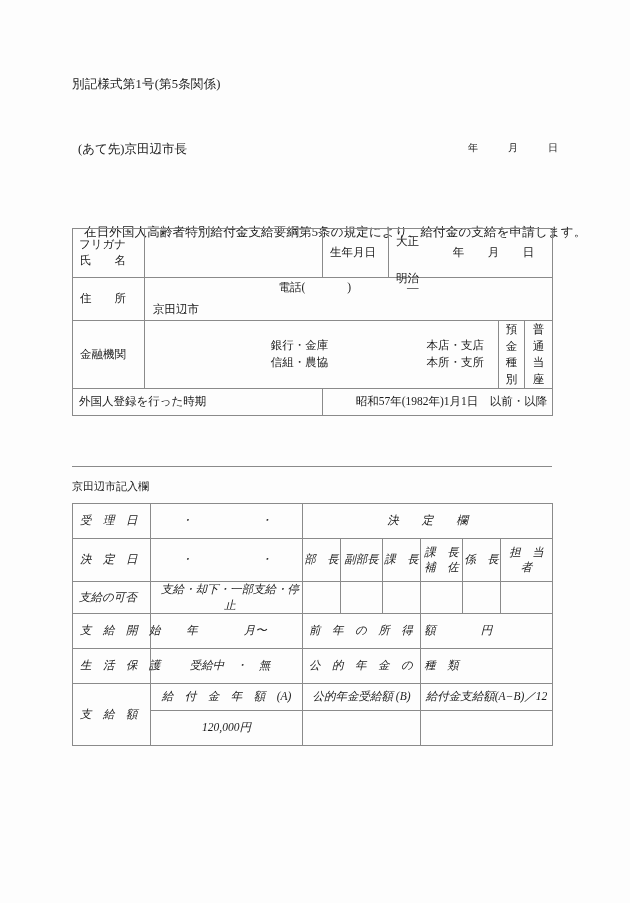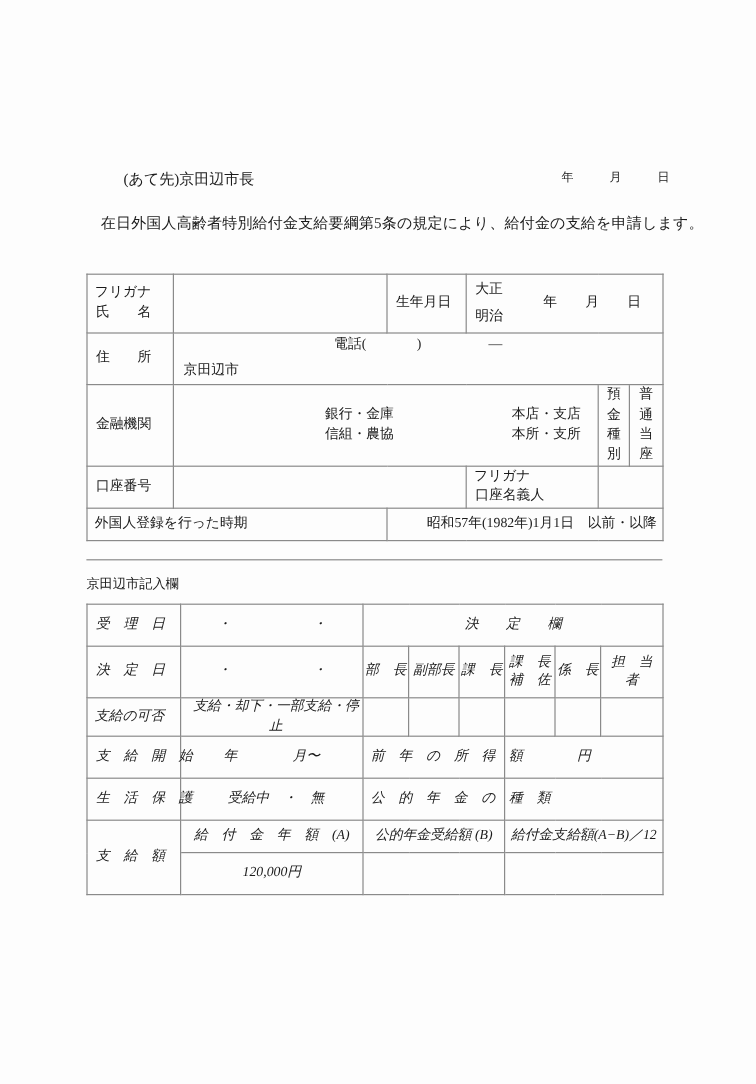--- a/index.html
+++ b/index.html
@@ -40,37 +40,37 @@
     text-align: center;
     font-size: 13px;
     letter-spacing: .4px;
   }
   .addressee {
     position: absolute;
     left: 78px;
     top: 141px;
     font-size: 12.5px;
     white-space: nowrap;
-    margin-left: 25px;
   }
   .date-line {
     position: absolute;
     right: 72px;
     top: 141px;
     font-size: 10px;
     white-space: nowrap;
   }
   .date-line span { display: inline-block; }
   .date-line .d-y { margin-right: 30px; }
   .date-line .d-m { margin-right: 30px; }
   .para {
     position: absolute;
     font-size: 12.5px;
     letter-spacing: .15px;
     white-space: nowrap;
+    margin-top: 46px;
   }
   .para-1 { left: 84px; top: 178px; }
   .para-2 { left: 72px; top: 206px; }
 
   
   table.form {
     position: absolute;
     border-collapse: collapse;
     table-layout: fixed;
     font-size: 11.5px;
@@ -101,21 +101,21 @@
   
   #table-applicant { left: 72px; top: 228px; width: 480px; }
   .era-stack {
     position: relative;
     height: 100%;
     text-align: left;
     padding-left: 7px;
     box-sizing: border-box;
   }
   .era-stack .era-top {
-    position: absolute; left: 7px; top: 4px;
+    position: absolute; left: 7px; top: 18px;
   }
   .era-stack .era-bot {
     position: absolute; left: 7px; bottom: 3px;
   }
   .era-stack .ymd {
     position: absolute;
     left: 52px; right: 6px;
     top: 50%;
     transform: translateY(-50%);
     display: flex;
@@ -217,20 +217,21 @@
   .vstack2 {
     line-height: 1.3;
   }
   .benefit-val { font-size: 11.5px; }
 </style>
 </head>
 <body>
 
 <div class="page">
 
+  <div class="form-no">別記様式第1号(第5条関係)</div>
   <div class="addressee">(あて先)京田辺市長</div>
 
   <div class="date-line">
     <span class="d-y">年</span><span class="d-m">月</span><span class="d-d">日</span>
   </div>
 
   <div class="para para-1">在日外国人高齢者特別給付金支給要綱第5条の規定により、給付金の支給を申請します。</div>
 
   <table class="form" id="table-applicant">
     <colgroup>
@@ -302,41 +303,20 @@
           </div>
         </td>
         <td>
           <div class="two-line">
             <span>普　通</span><br>
             <span>当　座</span>
           </div>
         </td>
       </tr>
 
-      <tr>
-        <td style="height:34px">
-          <div class="lbl tight">口座番号</div>
-        </td>
-        <td colspan="2">
-          <div class="acct-boxes">
-            <div class="acct-cell"></div>
-            <div class="acct-cell"></div>
-            <div class="acct-cell"></div>
-            <div class="acct-cell"></div>
-            <div class="acct-cell"></div>
-            <div class="acct-cell"></div>
-            <div class="acct-cell"></div>
-          </div>
-        </td>
-        <td>
-          <div class="lbl nospread">フリガナ</div>
-          <div class="lbl tight">口座名義人</div>
-        </td>
-        <td colspan="2"></td>
-      </tr>
 
       <tr>
         <td colspan="2" style="height:26px">
           <div class="lbl nospread">外国人登録を行った時期</div>
         </td>
         <td colspan="4" class="left" style="padding-left:28px">昭和57年(1982年)1月1日　以前・以降</td>
       </tr>
     </tbody>
   </table>
 

